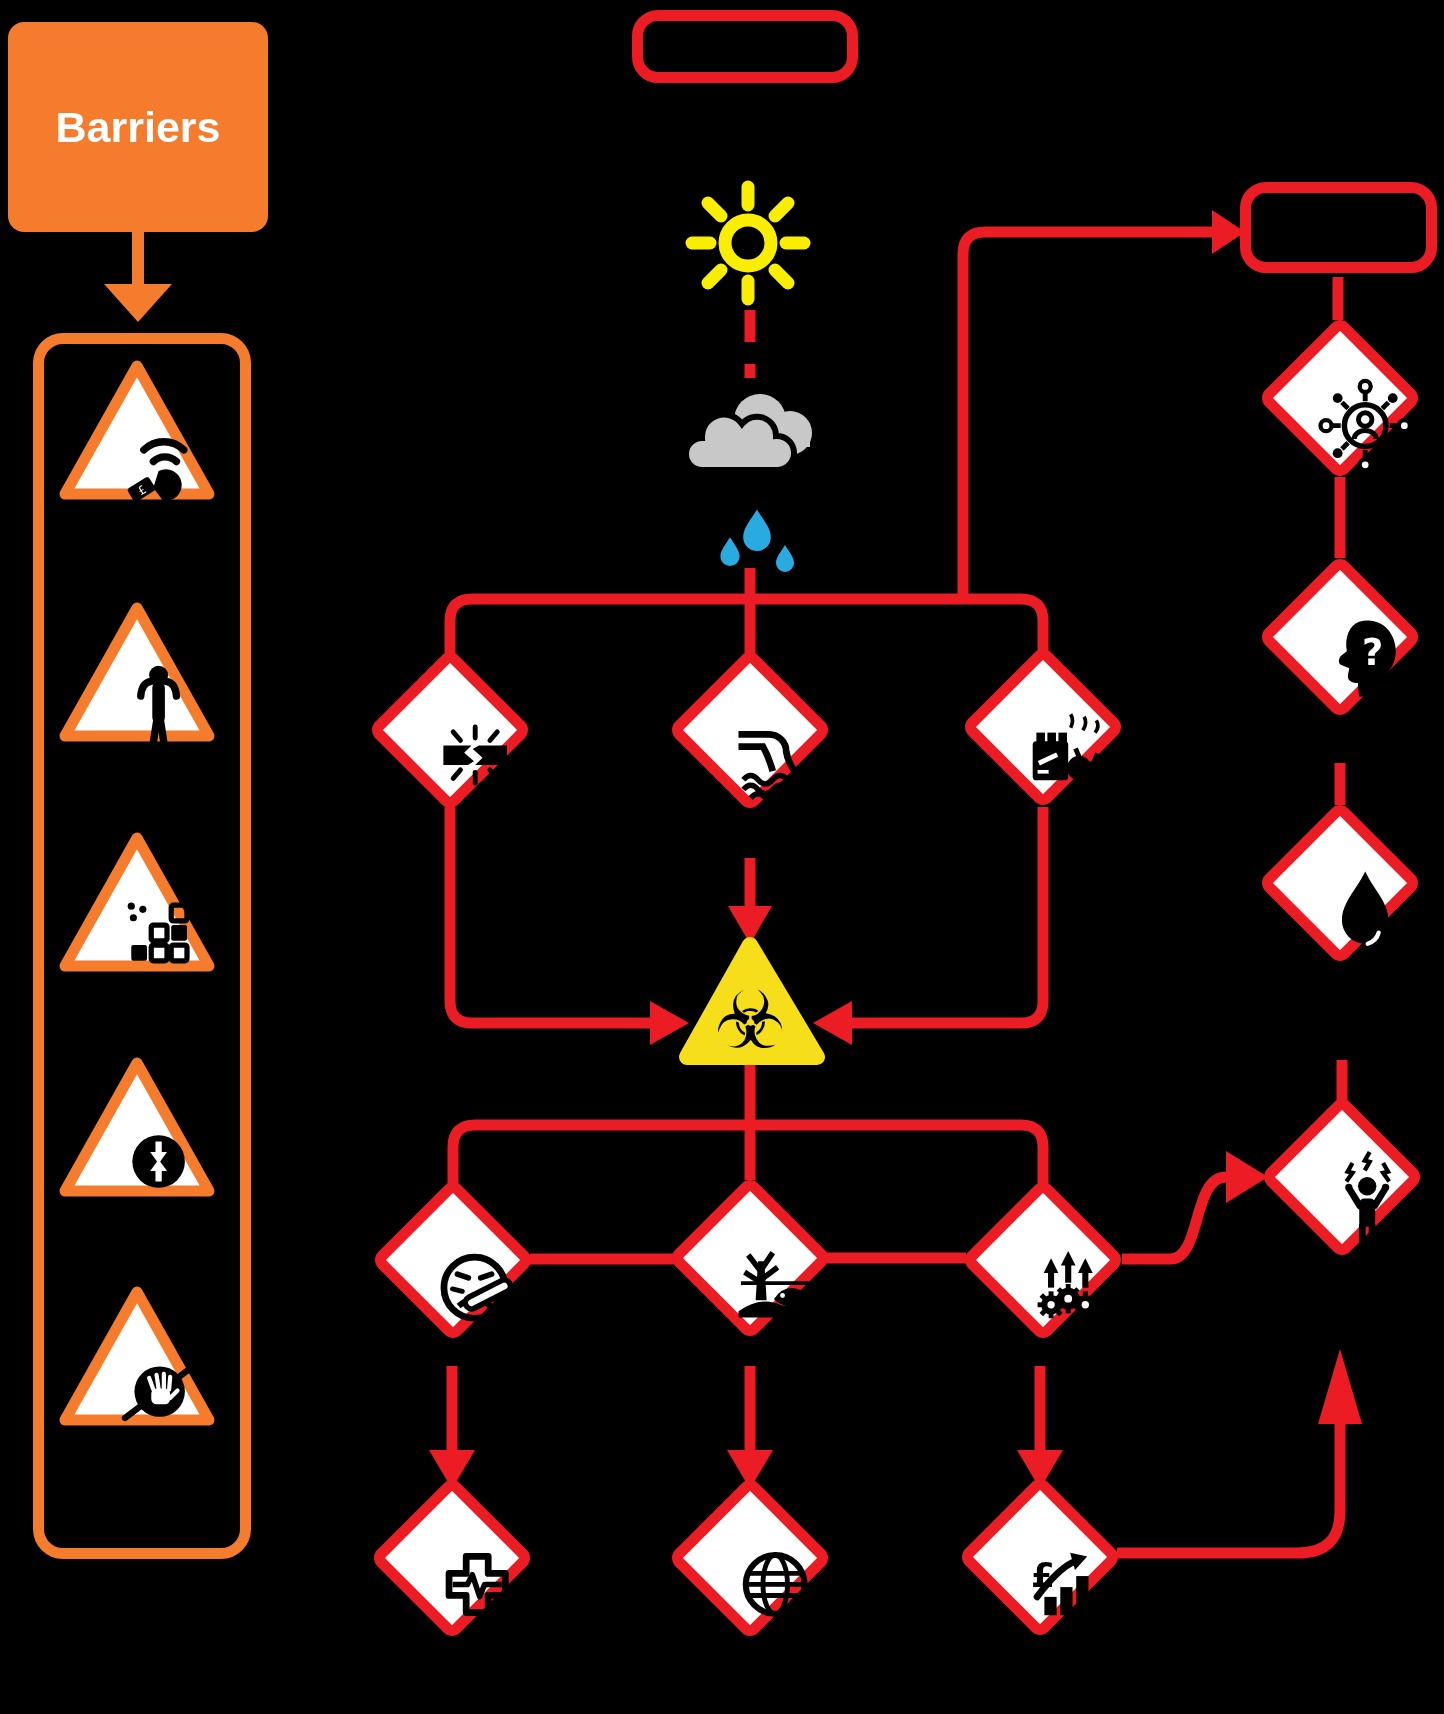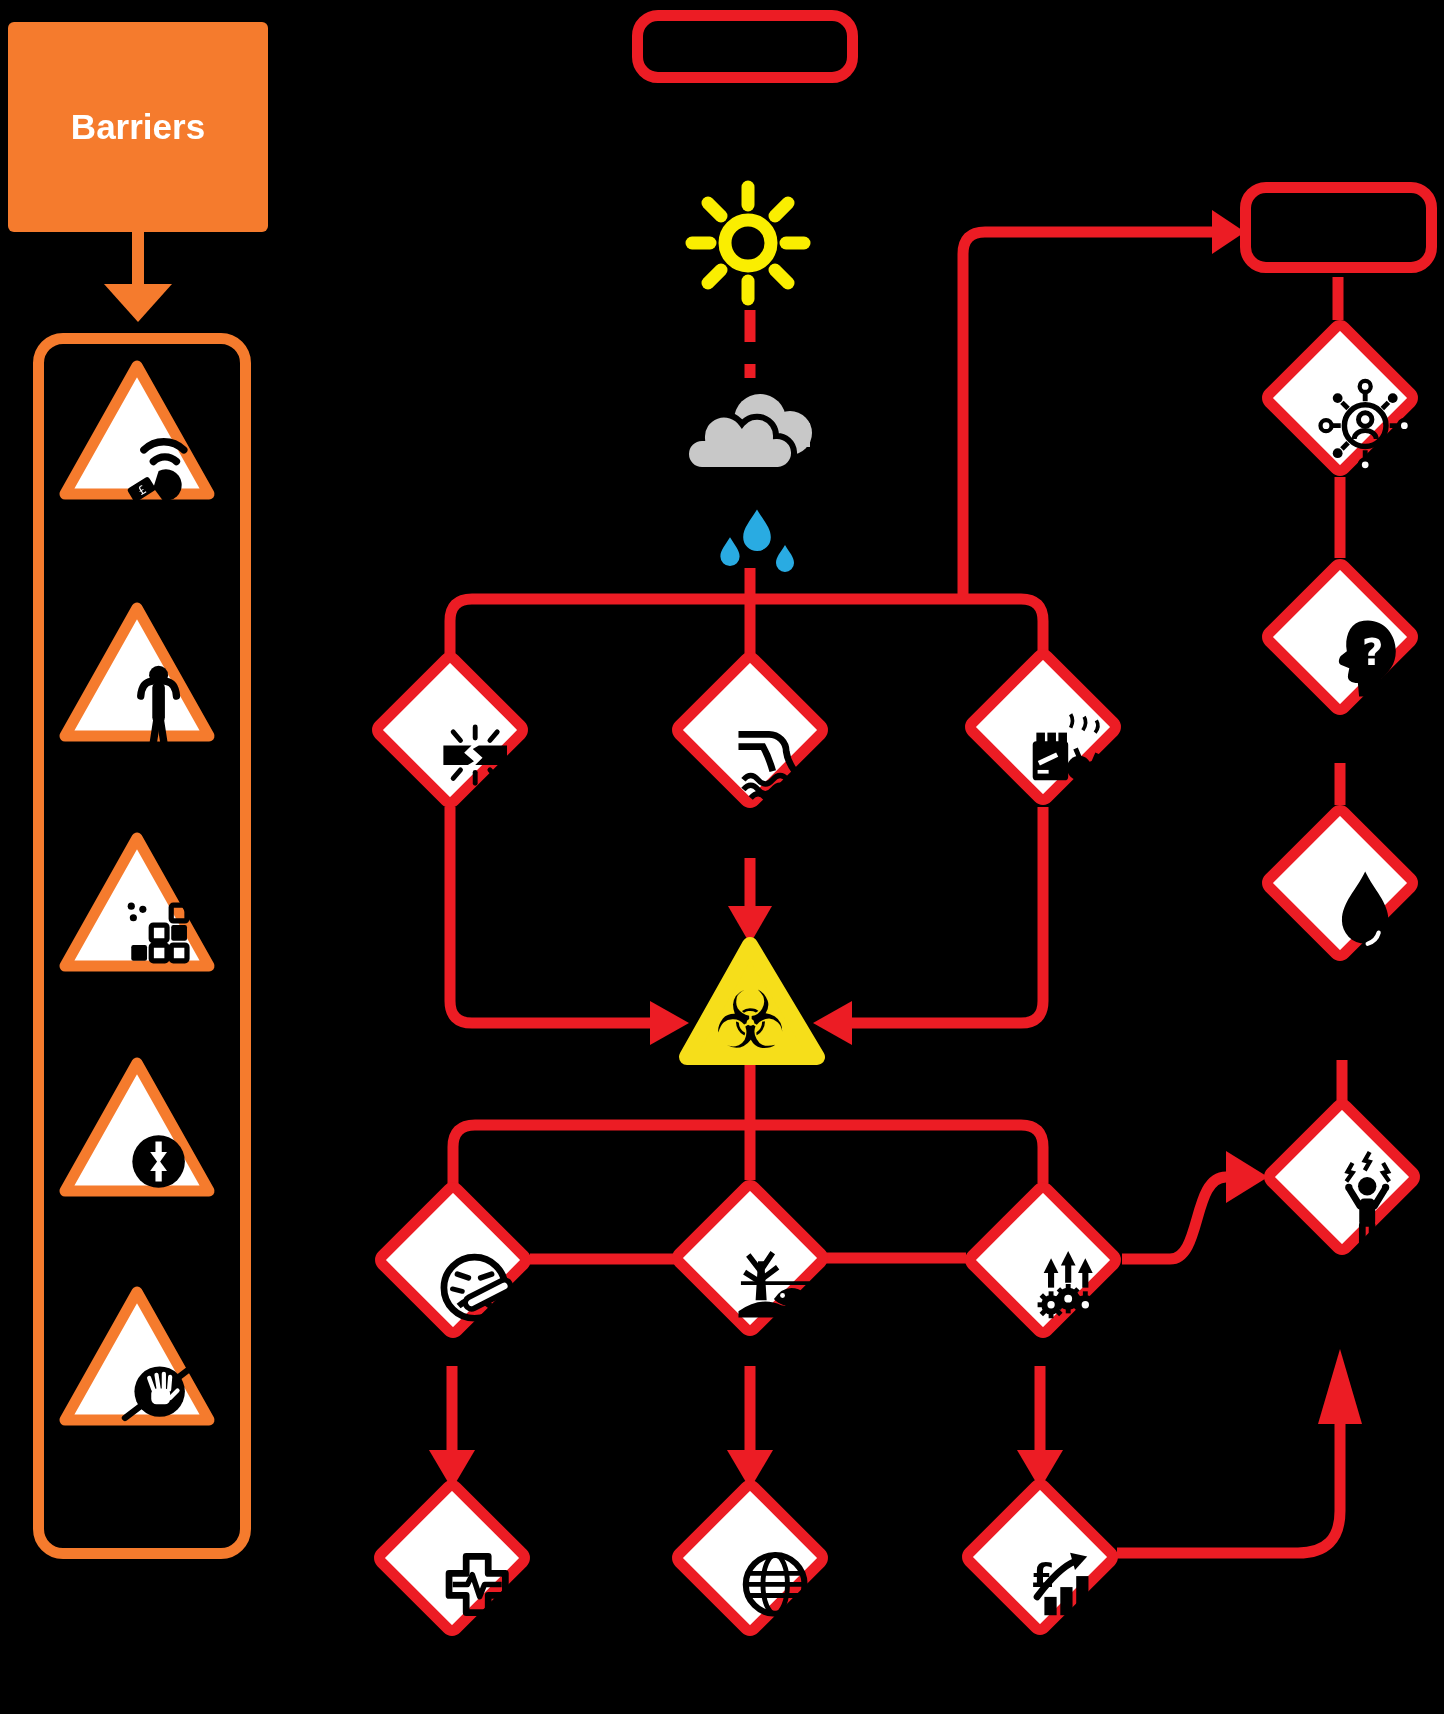--- a/index.html
+++ b/index.html
@@ -1,21 +1,21 @@
 <!DOCTYPE html>
 <html><head>
 <meta charset="utf-8">
 <style>
   html,body{margin:0;padding:0;background:#000;}
   #canvas{position:relative;width:1444px;height:1714px;background:#000;overflow:hidden;
           font-family:"Liberation Sans", sans-serif;}
   .abs{position:absolute;}
   .box{position:absolute;box-sizing:border-box;border:11px solid #EC1C24;border-radius:26px;background:transparent;}
-  .titlebox{position:absolute;box-sizing:border-box;background:#F57B2D;border-radius:6px;
-            color:#fff;text-align:center;font-weight:bold;font-size:35px;line-height:1.18;
+  .titlebox{position:absolute;box-sizing:border-box;background:#F57B2D;border-radius:16px;
+            color:#fff;text-align:center;font-weight:bold;font-size:43px;line-height:1.18;
             display:flex;flex-direction:column;justify-content:center;}
   .titlebox span{display:block;}
   .container-outline{position:absolute;box-sizing:border-box;border:11px solid #F57B2D;border-radius:30px;}
   svg.node{position:absolute;}
   .dshape{fill:#FFFFFF;stroke:#EC1C24;stroke-width:11;}
   .tshape{fill:#FFFFFF;stroke:#F57B2D;stroke-width:11;stroke-linejoin:round;}
   .conn{stroke:#EC1C24;stroke-width:11;fill:none;}
   .connfill{fill:#EC1C24;stroke:none;}
   .oconn{stroke:#F57B2D;stroke-width:12;fill:none;}
   .oconnfill{fill:#F57B2D;stroke:none;}

